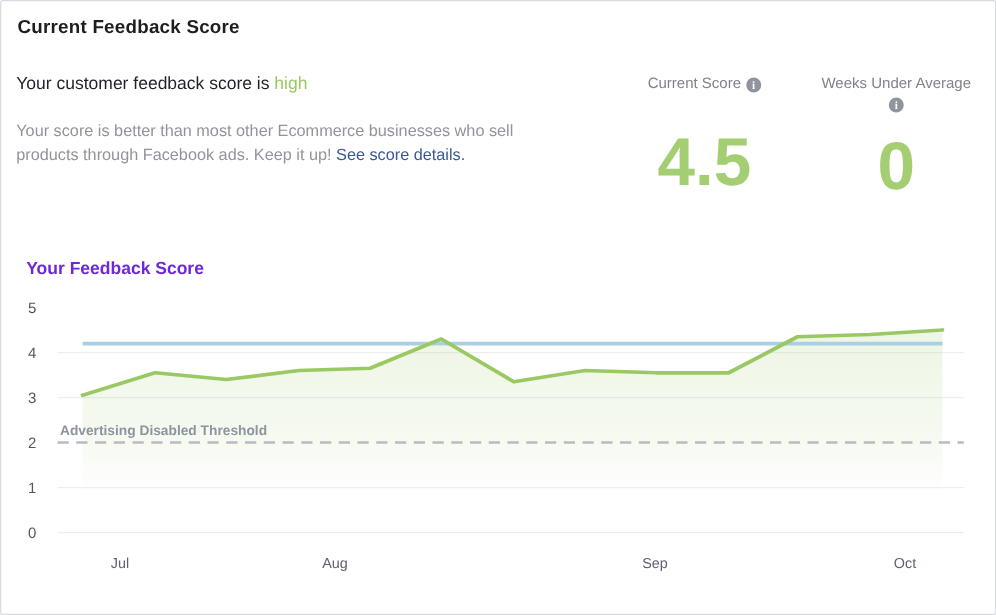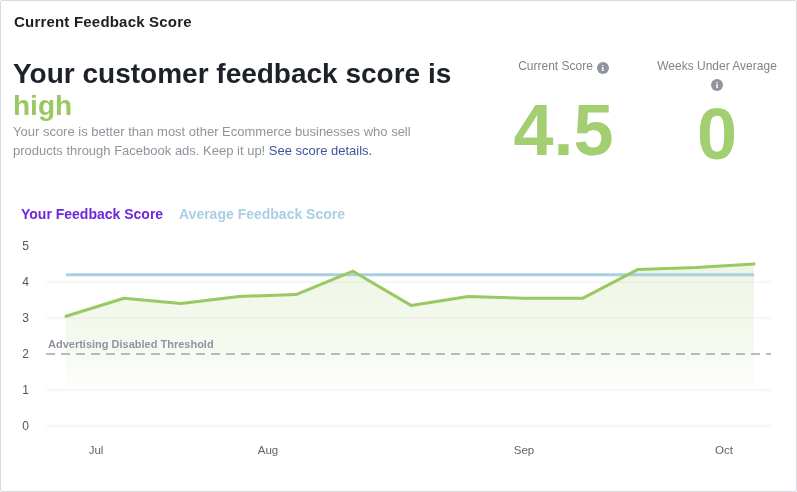--- a/index.html
+++ b/index.html
@@ -8,42 +8,42 @@
   .card {
     position:relative; width:797px; height:492px;
     background:#fff; border:1px solid #d8dbdf; border-radius:2px;
     overflow:hidden;
   }
   .card-title {
     position:absolute; left:13px; top:12px;
     font-size:15px; font-weight:bold; color:#1c1e21; letter-spacing:.2px;
   }
   .hero-left { position:absolute; left:12px; top:57px; width:460px; }
-  .hero-heading { font-size:28px; font-weight:700; color:#1d2129; }
+  .hero-heading { font-size:14px; font-weight:400; color:#1d2129; }
   .hero-heading .hl { color:#9ac862; }
   .hero-desc {
-    margin-top:0; width:445px;
+    margin-top:21px; width:445px;
     font-size:13px; line-height:19px; color:#90949c;
   }
   .hero-desc a { color:#385898; text-decoration:none; cursor:pointer; }
   .stat { position:absolute; top:58px; text-align:center; }
   .stat-1 { left:490px; width:145px; }
   .stat-2 { left:650px; width:132px; }
   .stat-label { font-size:12px; color:#7f848c; line-height:15px;text-align:center; }
   .info-icon {
     display:inline-block; width:12px; height:12px; border-radius:50%;
     background:#90949c; color:#fff; font-size:9px; line-height:12px;
     font-weight:bold; text-align:center; vertical-align:-1px; margin-left:4px;
     cursor:pointer; font-family:"Liberation Serif", serif;
   }
   .info-icon::before { content:"i"; }
   .stat-2 .icon-row { margin-top:2px; line-height:12px; }
   .stat-2 .icon-row .info-icon { margin-left:0; }
   .stat-value {
-    margin-top:24px; font-size:72px; font-weight:bold; color:#a4ce72;
+    margin-top:24px; font-size:54px; font-weight:bold; color:#a4ce72;
     line-height:64px;
   }
   .stat-2 .stat-value { margin-top:11px; }
   .legend-item {
     position:absolute; top:205px; font-size:14px; font-weight:bold;
     cursor:pointer;
   }
   .legend-your { left:20px; color:#6d28d9; }
   .legend-avg { left:178px; color:#a9cfe3; }
   .chart-wrap { position:absolute; left:0; top:235px; width:797px; height:255px; }
@@ -68,21 +68,20 @@
     <div class="stat-value">4.5</div>
   </div>
 
   <div class="stat stat-2">
     <div class="stat-label">Weeks Under Average</div>
     <div class="icon-row"><span class="info-icon"></span></div>
     <div class="stat-value">0</div>
   </div>
 
   <div class="legend-item legend-your">Your Feedback Score</div>
-  <div class="legend-item legend-avg">Average Feedback Score</div>
 
   <div class="chart-wrap">
     <svg id="chart-svg" width="797" height="255" viewBox="0 0 797 255">
         <defs>
           <linearGradient id="g" x1="0" y1="0" x2="0" y2="1">
             <stop offset="0" stop-color="#9ac862" stop-opacity="0.17"></stop>
             <stop offset="0.55" stop-color="#9ac862" stop-opacity="0.09"></stop>
             <stop offset="0.8" stop-color="#9ac862" stop-opacity="0"></stop>
           </linearGradient>
         </defs>

